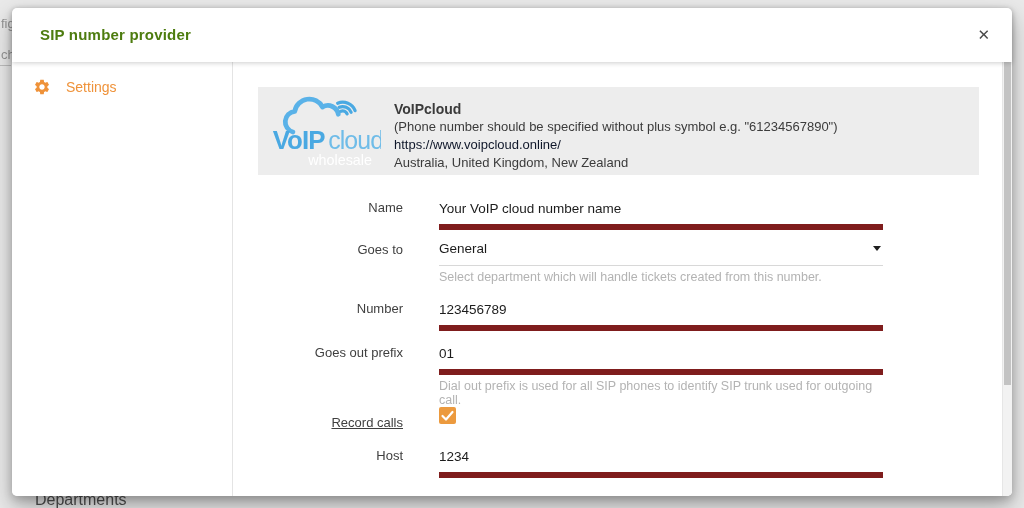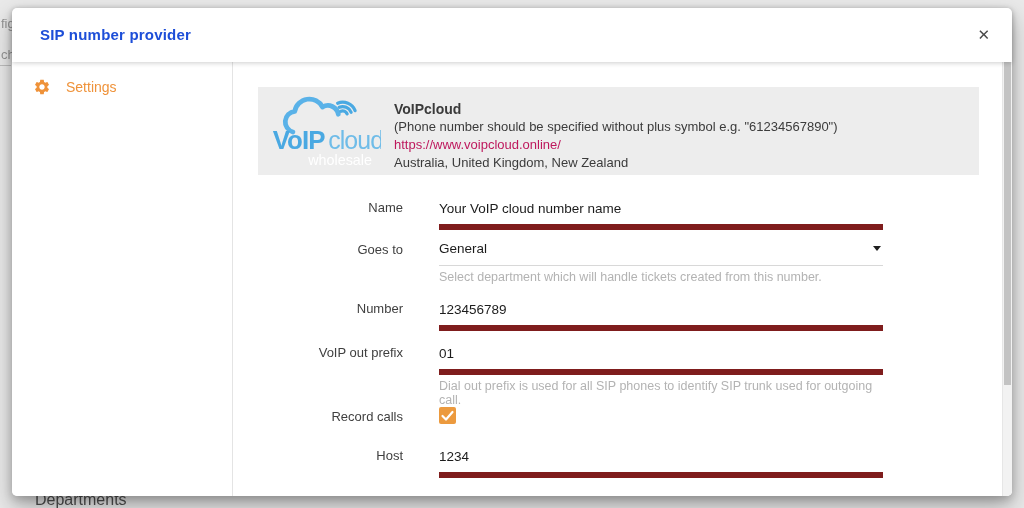--- a/index.html
+++ b/index.html
@@ -24,21 +24,21 @@
     z-index:1; border-radius:5px;
     box-shadow:0 10px 22px rgba(0,0,0,0.30), 0 3px 8px rgba(0,0,0,0.18);
   }
   .modal-header {
     position:absolute; top:0; left:0; right:0; height:54px;
     background:#ffffff; border-radius:5px 5px 0 0; z-index:3;
     box-shadow:0 1px 5px rgba(0,0,0,0.20);
   }
   .modal-title {
     position:absolute; left:28px; top:0; line-height:54px;
-    font-size:15px; font-weight:bold; color:#1d4ed8; letter-spacing:0.2px;
+    font-size:15px; font-weight:bold; color:#4d7c0f; letter-spacing:0.2px;
   }
   .close-btn {
     position:absolute; right:18px; top:0; line-height:54px;
     font-size:15px; color:#4a4a4a; cursor:pointer; padding:0 4px;
   }
   .modal-body {
     position:absolute; top:54px; bottom:0; left:0; right:0;
     background:#ffffff; border-radius:0 0 5px 5px; display:flex; overflow:hidden; z-index:2;
   }
   
@@ -52,21 +52,21 @@
   
   .main { position:relative; flex:1; }
 
   .provider-box {
     position:absolute; left:25px; top:25px; width:721px; height:88px;
     background:#ededed; display:flex; align-items:center;
   }
   .logo { position:absolute; left:8px; top:4px; width:115px; height:80px; }
   .provider-text { position:absolute; left:136px; top:13px; line-height:18px; font-size:13px; color:#3b3b3b; }
   .provider-name { font-weight:bold; font-size:14px; }
-  .provider-link { color:#be185d; text-decoration:none; display:block; cursor:pointer; }
+  .provider-link { color:#0f172a; text-decoration:none; display:block; cursor:pointer; }
 
   
   .frow { position:absolute; left:0; right:0; }
   .flabel {
     position:absolute; left:0; width:170px; text-align:right;
     font-size:13px; color:#3f3f3f; top:1px;
   }
   .ffield { position:absolute; left:206px; width:444px; }
   .ffield input {
     width:100%; border:none; outline:none; background:transparent;
@@ -87,21 +87,21 @@
   .row-name   { top:137px; }
   .row-goesto { top:179px; }
   .row-number { top:238px; }
   .row-dial   { top:282px; }
   .row-record { top:345px; }
   .row-host   { top:385px; }
   .checkbox {
     position:absolute; left:206px; top:0; width:17px; height:17px;
     background:#ec9a3e; border-radius:2px; cursor:pointer;
   }
-  .row-record .flabel { top:2px; }
+  .row-record .flabel { top:8px;text-decoration:underline; }
 
   
   .scrollbar {
     position:absolute; top:0; right:0; bottom:0; width:10px;
     background:#f2f2f2; border-left:1px solid #e6e6e6;
   }
   .scroll-thumb { position:absolute; top:0; left:1px; right:1px; height:323px; background:#c3c3c3; }
 </style>
 </head>
 <body>
@@ -173,21 +173,21 @@
       </div>
 
       <div class="frow row-number">
         <div class="flabel">Number</div>
         <div class="ffield">
           <input type="text" value="123456789" style="">
         </div>
       </div>
 
       <div class="frow row-dial">
-        <div class="flabel">VoIP out prefix</div>
+        <div class="flabel">Goes out prefix</div>
         <div class="ffield">
           <input type="text" value="01" style="">
           <div class="fhelper">Dial out prefix is used for all SIP phones to identify SIP trunk used for outgoing call.</div>
         </div>
       </div>
 
       <div class="frow row-record">
         <div class="flabel">Record calls</div>
         <div class="checkbox">
           <svg viewBox="0 0 17 17" width="17" height="17">

